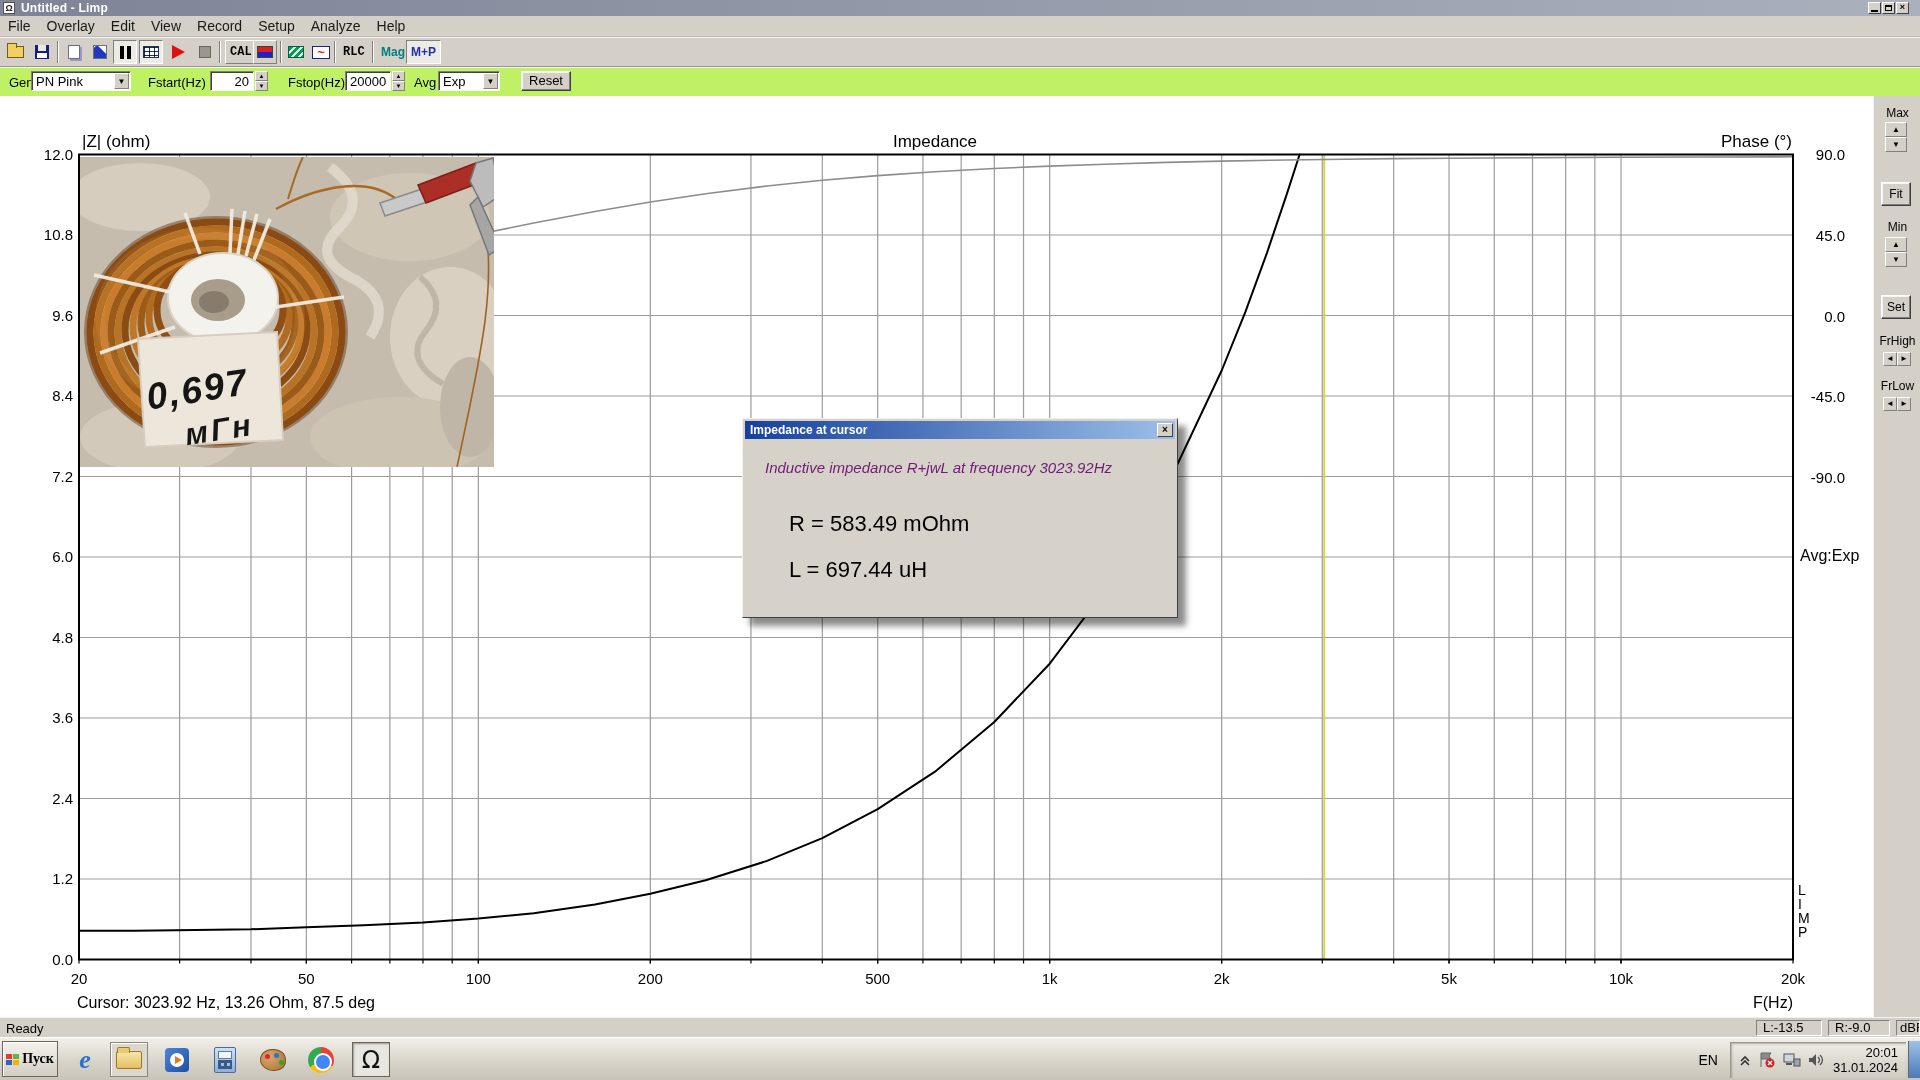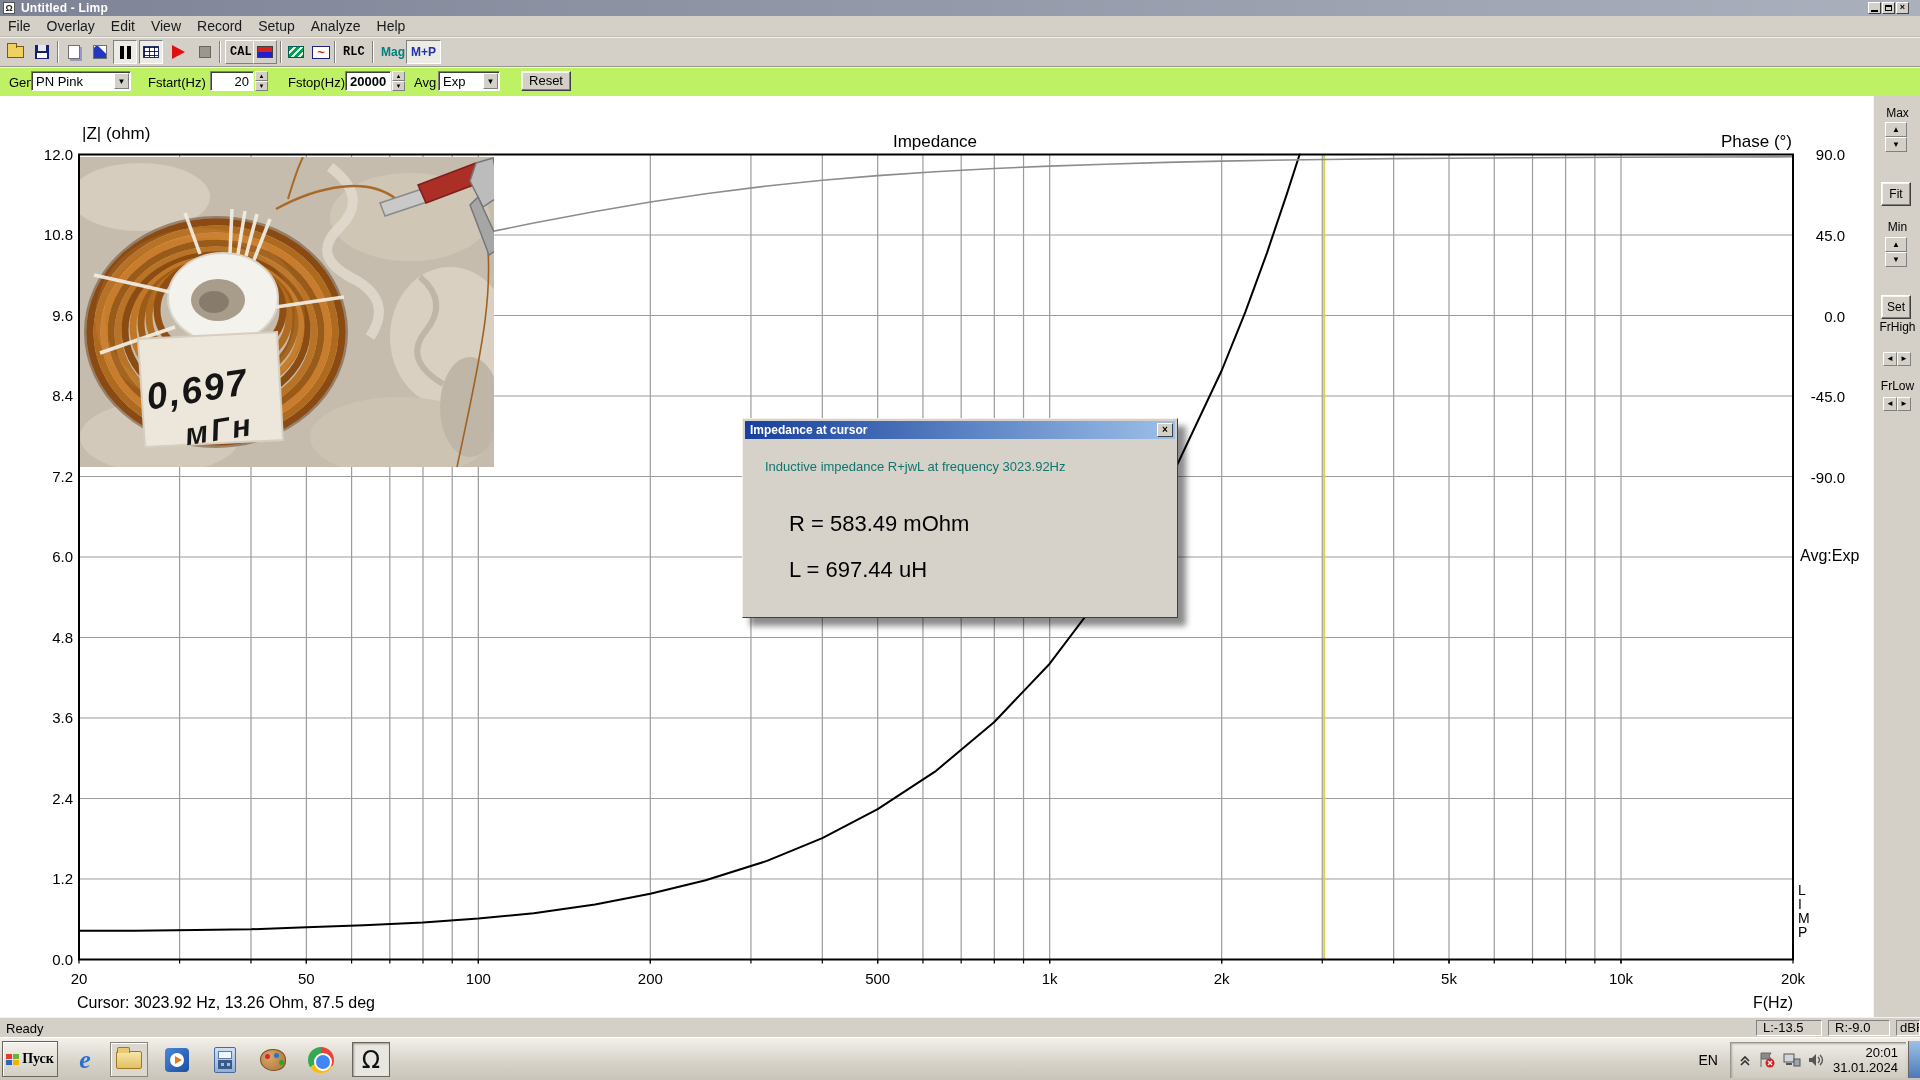--- a/index.html
+++ b/index.html
@@ -81,21 +81,21 @@
   
   #photo{position:absolute;left:80px;top:157px;}
 
   
   .dialog{position:absolute;left:742px;top:418px;width:436px;height:200px;background:#d6d2ca;
     border:1px solid;border-color:#f4f2ee #404040 #404040 #f4f2ee;box-shadow:8px 8px 6px rgba(0,0,0,.45);}
   .dialog .dtitle{height:18px;margin:2px;background:linear-gradient(90deg,#16409c,#9cc0e8);
     display:flex;align-items:center;color:#fff;font-weight:bold;font-size:12px;padding-left:5px;}
   .dialog .dclose{margin-left:auto;margin-right:2px;width:16px;height:14px;background:#d4d0c8;
     border:1px solid;border-color:#fff #404040 #404040 #fff;color:#000;font-size:10px;line-height:12px;text-align:center;font-weight:bold;}
-  .dialog .dline1{position:absolute;left:22px;top:40px;font-size:13px;color:#0f766e;}
+  .dialog .dline1{position:absolute;left:22px;top:40px;font-size:15px;color:#701a75;font-style:italic;}
   .dialog .dbig{position:absolute;left:46px;font-size:22px;color:#000;}
 
   
   .sidepanel{position:absolute;left:1873px;top:96px;width:47px;height:921px;background:#d4d0c8;
     border-left:1px solid #f4f2ee;font-size:12px;color:#000;}
   .sp-lbl{position:absolute;width:47px;text-align:center;}
   .sp-btn{position:absolute;left:7px;width:30px;height:24px;background:#d4d0c8;border:1px solid;
     border-color:#fff #404040 #404040 #fff;box-shadow:inset -1px -1px 0 #808080,inset 1px 1px 0 #f6f4f0;
     font-size:12px;text-align:center;line-height:22px;color:#000;}
   .sp-spin{position:absolute;left:11px;width:22px;}
@@ -230,21 +230,21 @@
       <span>PN Pink</span>
       <span class="arrowbox">▼</span>
     </div>
     <span class="lbl" style="left:148px">Fstart(Hz)</span>
     <div class="field numfield" style="left:210px;width:44px;">20</div>
     <div class="spin" style="left:255px">
         <b>▲</b>
         <b class="dn">▼</b>
       </div>
     <span class="lbl" style="left:288px">Fstop(Hz)</span>
-    <div class="field numfield" style="left:345px;width:46px;font-weight:bold;">20000</div>
+    <div class="field numfield" style="left:345px;width:46px;">20000</div>
     <div class="spin" style="left:392px">
         <b>▲</b>
         <b class="dn">▼</b>
       </div>
     <span class="lbl" style="left:414px">Avg</span>
     <div class="field select" style="left:438px;width:62px;">
       <span>Exp</span>
       <span class="arrowbox">▼</span>
     </div>
     <div class="pushbtn" style="left:521px;top:4px;width:50px;height:20px;line-height:18px;">Reset</div>
@@ -348,21 +348,21 @@
       <text x="478.3448624773121" y="983.5" text-anchor="middle" font-size="15" fill="#000">100</text>
       <text x="650.3333333333334" y="983.5" text-anchor="middle" font-size="15" fill="#000">200</text>
       <text x="877.6897249546242" y="983.5" text-anchor="middle" font-size="15" fill="#000">500</text>
       <text x="1049.6781958106453" y="983.5" text-anchor="middle" font-size="15" fill="#000">1k</text>
       <text x="1221.6666666666667" y="983.5" text-anchor="middle" font-size="15" fill="#000">2k</text>
       <text x="1449.0230582879574" y="983.5" text-anchor="middle" font-size="15" fill="#000">5k</text>
       <text x="1621.0115291439788" y="983.5" text-anchor="middle" font-size="15" fill="#000">10k</text>
       <text x="1793" y="983.5" text-anchor="middle" font-size="15" fill="#000">20k</text>
     </svg>
 
-  <div class="chtitle" style="left:82px;top:124px;">|Z| (ohm)</div>
+  <div class="chtitle" style="left:82px;top:132px;">|Z| (ohm)</div>
   <div class="chtitle" style="left:835px;top:132px;width:200px;text-align:center;">Impedance</div>
   <div class="chtitle" style="left:1640px;top:132px;width:152px;text-align:right;">Phase (°)</div>
   <div class="axlbl" style="left:1640px;top:994px;width:153px;text-align:right;">F(Hz)</div>
   <div class="axlbl" style="left:77px;top:994px;">Cursor: 3023.92 Hz, 13.26 Ohm, 87.5 deg</div>
   <div class="axlbl" style="left:1800px;top:547px;">Avg:Exp</div>
   <div class="limp-stack">L
 I
 M
 P</div>
 
@@ -442,21 +442,21 @@
         <b>▲</b>
         <b>▼</b>
       </div>
     <div class="sp-btn" style="top:86px">Fit</div>
     <div class="sp-lbl" style="top:124px">Min</div>
     <div class="sp-spin" style="top:141px">
         <b>▲</b>
         <b>▼</b>
       </div>
     <div class="sp-btn" style="top:199px">Set</div>
-    <div class="sp-lbl" style="top:224px">FrHigh</div>
+    <div class="sp-lbl" style="top:238px">FrHigh</div>
     <div class="sp-lr" style="top:256px">
         <b>◄</b>
         <b>►</b>
       </div>
     <div class="sp-lbl" style="top:283px">FrLow</div>
     <div class="sp-lr" style="top:301px">
         <b>◄</b>
         <b>►</b>
       </div>
   </div>

